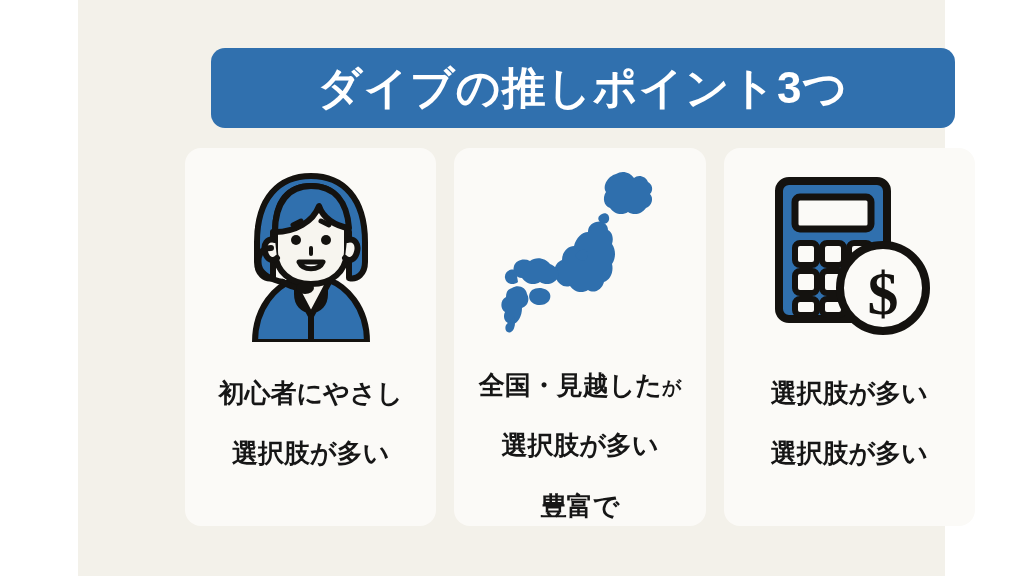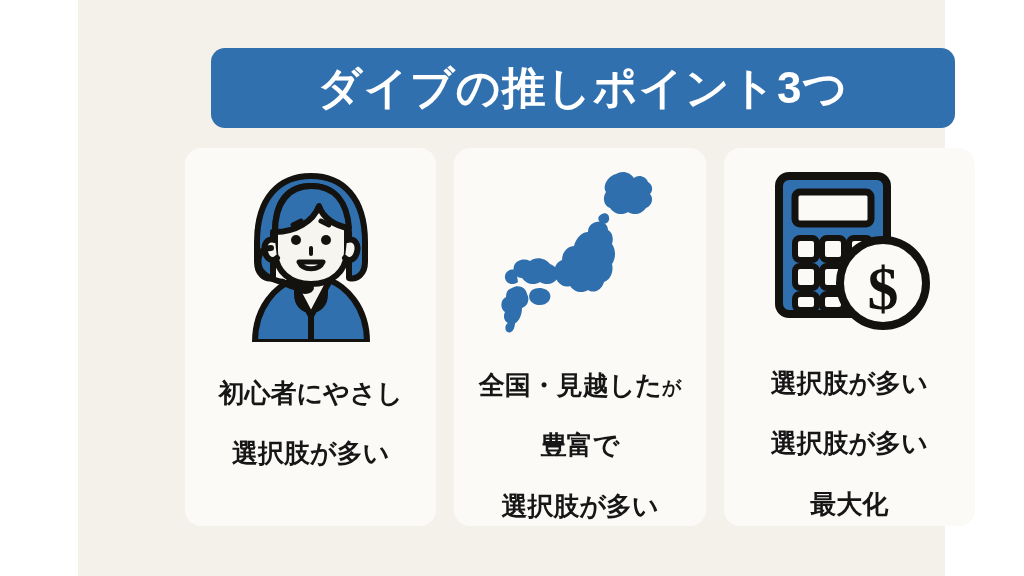--- a/index.html
+++ b/index.html
@@ -173,22 +173,22 @@
                        C10 158 6 152 9 146 C4 143 4 134 10 131 C10 126 12 123 16 122 Z"></path>
 
               <path d="M18 150 C20 156 19 164 15 166 C11 168 8 164 10 159"></path>
 
               <path d="M82 86 C86 82 92 84 92 89 C92 94 86 96 82 93 C79 91 79 88 82 86 Z"></path>
             </g>
           </svg>
         </div>
         <div class="card-caption">
           <span class="cap-line"><span>全国・見越した</span><span class="cap-small">が</span></span>
+          <span class="cap-line">選択肢が多い</span>
           <span class="cap-line">豊富で</span>
-          <span class="cap-line">選択肢が多い</span>
         </div>
       </div>
 
       <div class="card">
         <div class="card-art">
           <svg width="166" height="170" viewBox="0 0 166 170">
 
             <rect x="13" y="10" width="108" height="138" rx="10" fill="#3070ae" stroke="#14120f" stroke-width="8"></rect>
 
             <rect x="29" y="26" width="76" height="32" rx="5" fill="#fbfaf7" stroke="#14120f" stroke-width="7"></rect>
@@ -204,19 +204,18 @@
             <rect x="29" y="128" width="22" height="16" rx="5" fill="#fbfaf7" stroke="#14120f" stroke-width="6"></rect>
             <rect x="56" y="128" width="22" height="16" rx="5" fill="#fbfaf7" stroke="#14120f" stroke-width="6"></rect>
 
             <circle cx="117" cy="117" r="43" fill="#fbfaf7" stroke="#14120f" stroke-width="8"></circle>
             <text x="117" y="143" text-anchor="middle" font-family="'Liberation Serif', 'DejaVu Serif', serif" font-size="62" font-weight="700" fill="#14120f">$</text>
           </svg>
         </div>
         <div class="card-caption">
           <span class="cap-line">選択肢が多い</span>
           <span class="cap-line">選択肢が多い</span>
-          <span class="cap-line">最大化</span>
         </div>
       </div>
 
     </div>
   </div>
 </div>
 
 </body></html>

